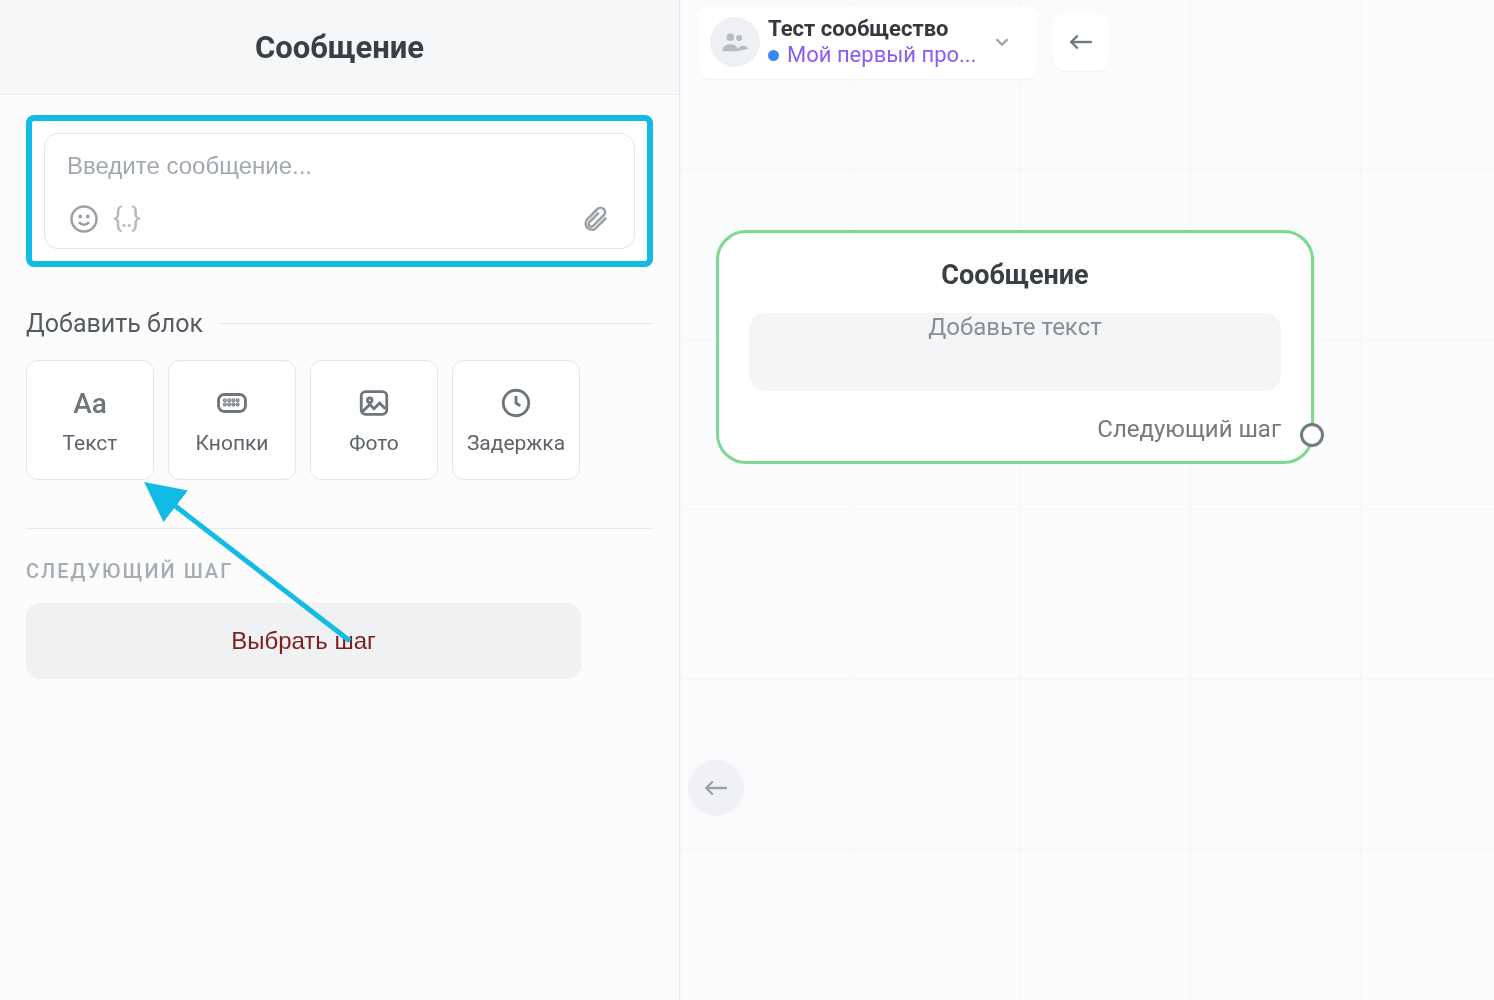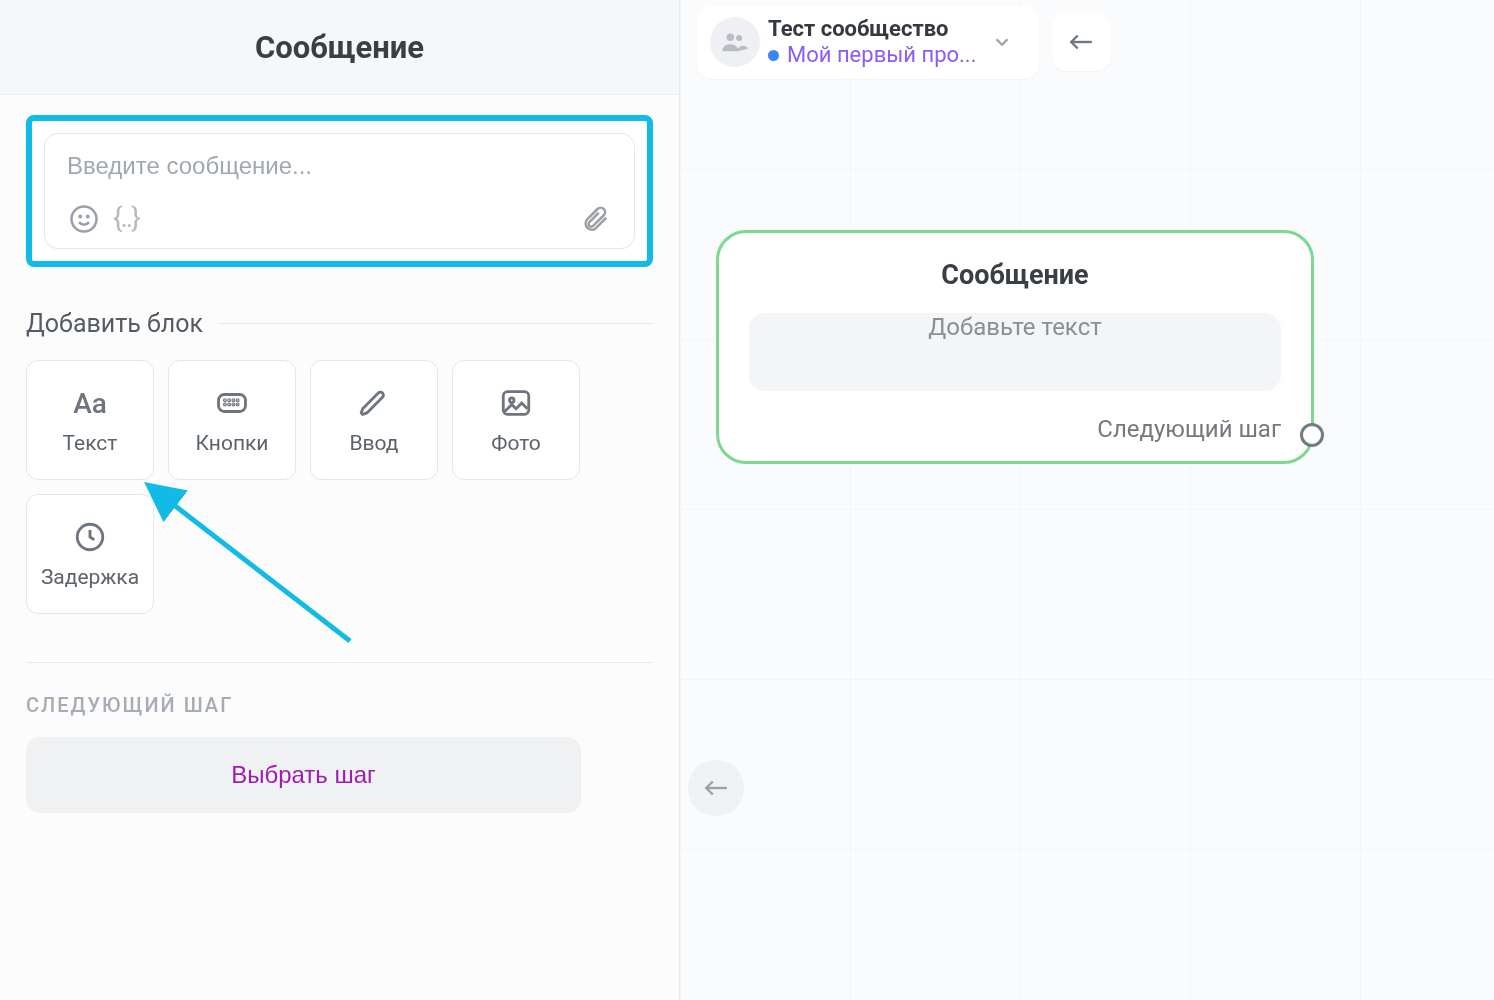--- a/index.html
+++ b/index.html
@@ -153,21 +153,21 @@
     letter-spacing: 2px;
     color: #a6acb4;
     font-weight: 500;
     margin-bottom: 20px;
   }
   .choose-step-btn {
     width: 555px;
     height: 76px;
     border-radius: 14px;
     background: #eff1f3;
-    color: #a21caf;
+    color: #7f1d1d;
     font-size: 24px;
     display: flex;
     align-items: center;
     justify-content: center;
     border: none;
     cursor: pointer;
   }
 
   
   .arrow-annot {
@@ -346,28 +346,20 @@
                 <circle cx="10" cy="13" r="0.4" fill="currentColor"></circle>
                 <circle cx="13" cy="13" r="0.4" fill="currentColor"></circle>
                 <circle cx="16" cy="13" r="0.4" fill="currentColor"></circle>
               </svg>
           </span>
           <span class="block-label">Кнопки</span>
         </div>
         <div class="block-btn">
           <span class="bicon">
             <svg viewBox="0 0 24 24">
-                <path d="M4 20l3-1 11-11a2 2 0 0 0-3-3L4 16l-1 3 1 1z"></path>
-              </svg>
-          </span>
-          <span class="block-label">Ввод</span>
-        </div>
-        <div class="block-btn">
-          <span class="bicon">
-            <svg viewBox="0 0 24 24">
                 <rect x="3" y="4" width="18" height="16" rx="3"></rect>
                 <circle cx="9" cy="10" r="1.6"></circle>
                 <path d="M4 18l5-5 3 3 4-4 4 4"></path>
               </svg>
           </span>
           <span class="block-label">Фото</span>
         </div>
         <div class="block-btn">
           <span class="bicon">
             <svg viewBox="0 0 24 24">

